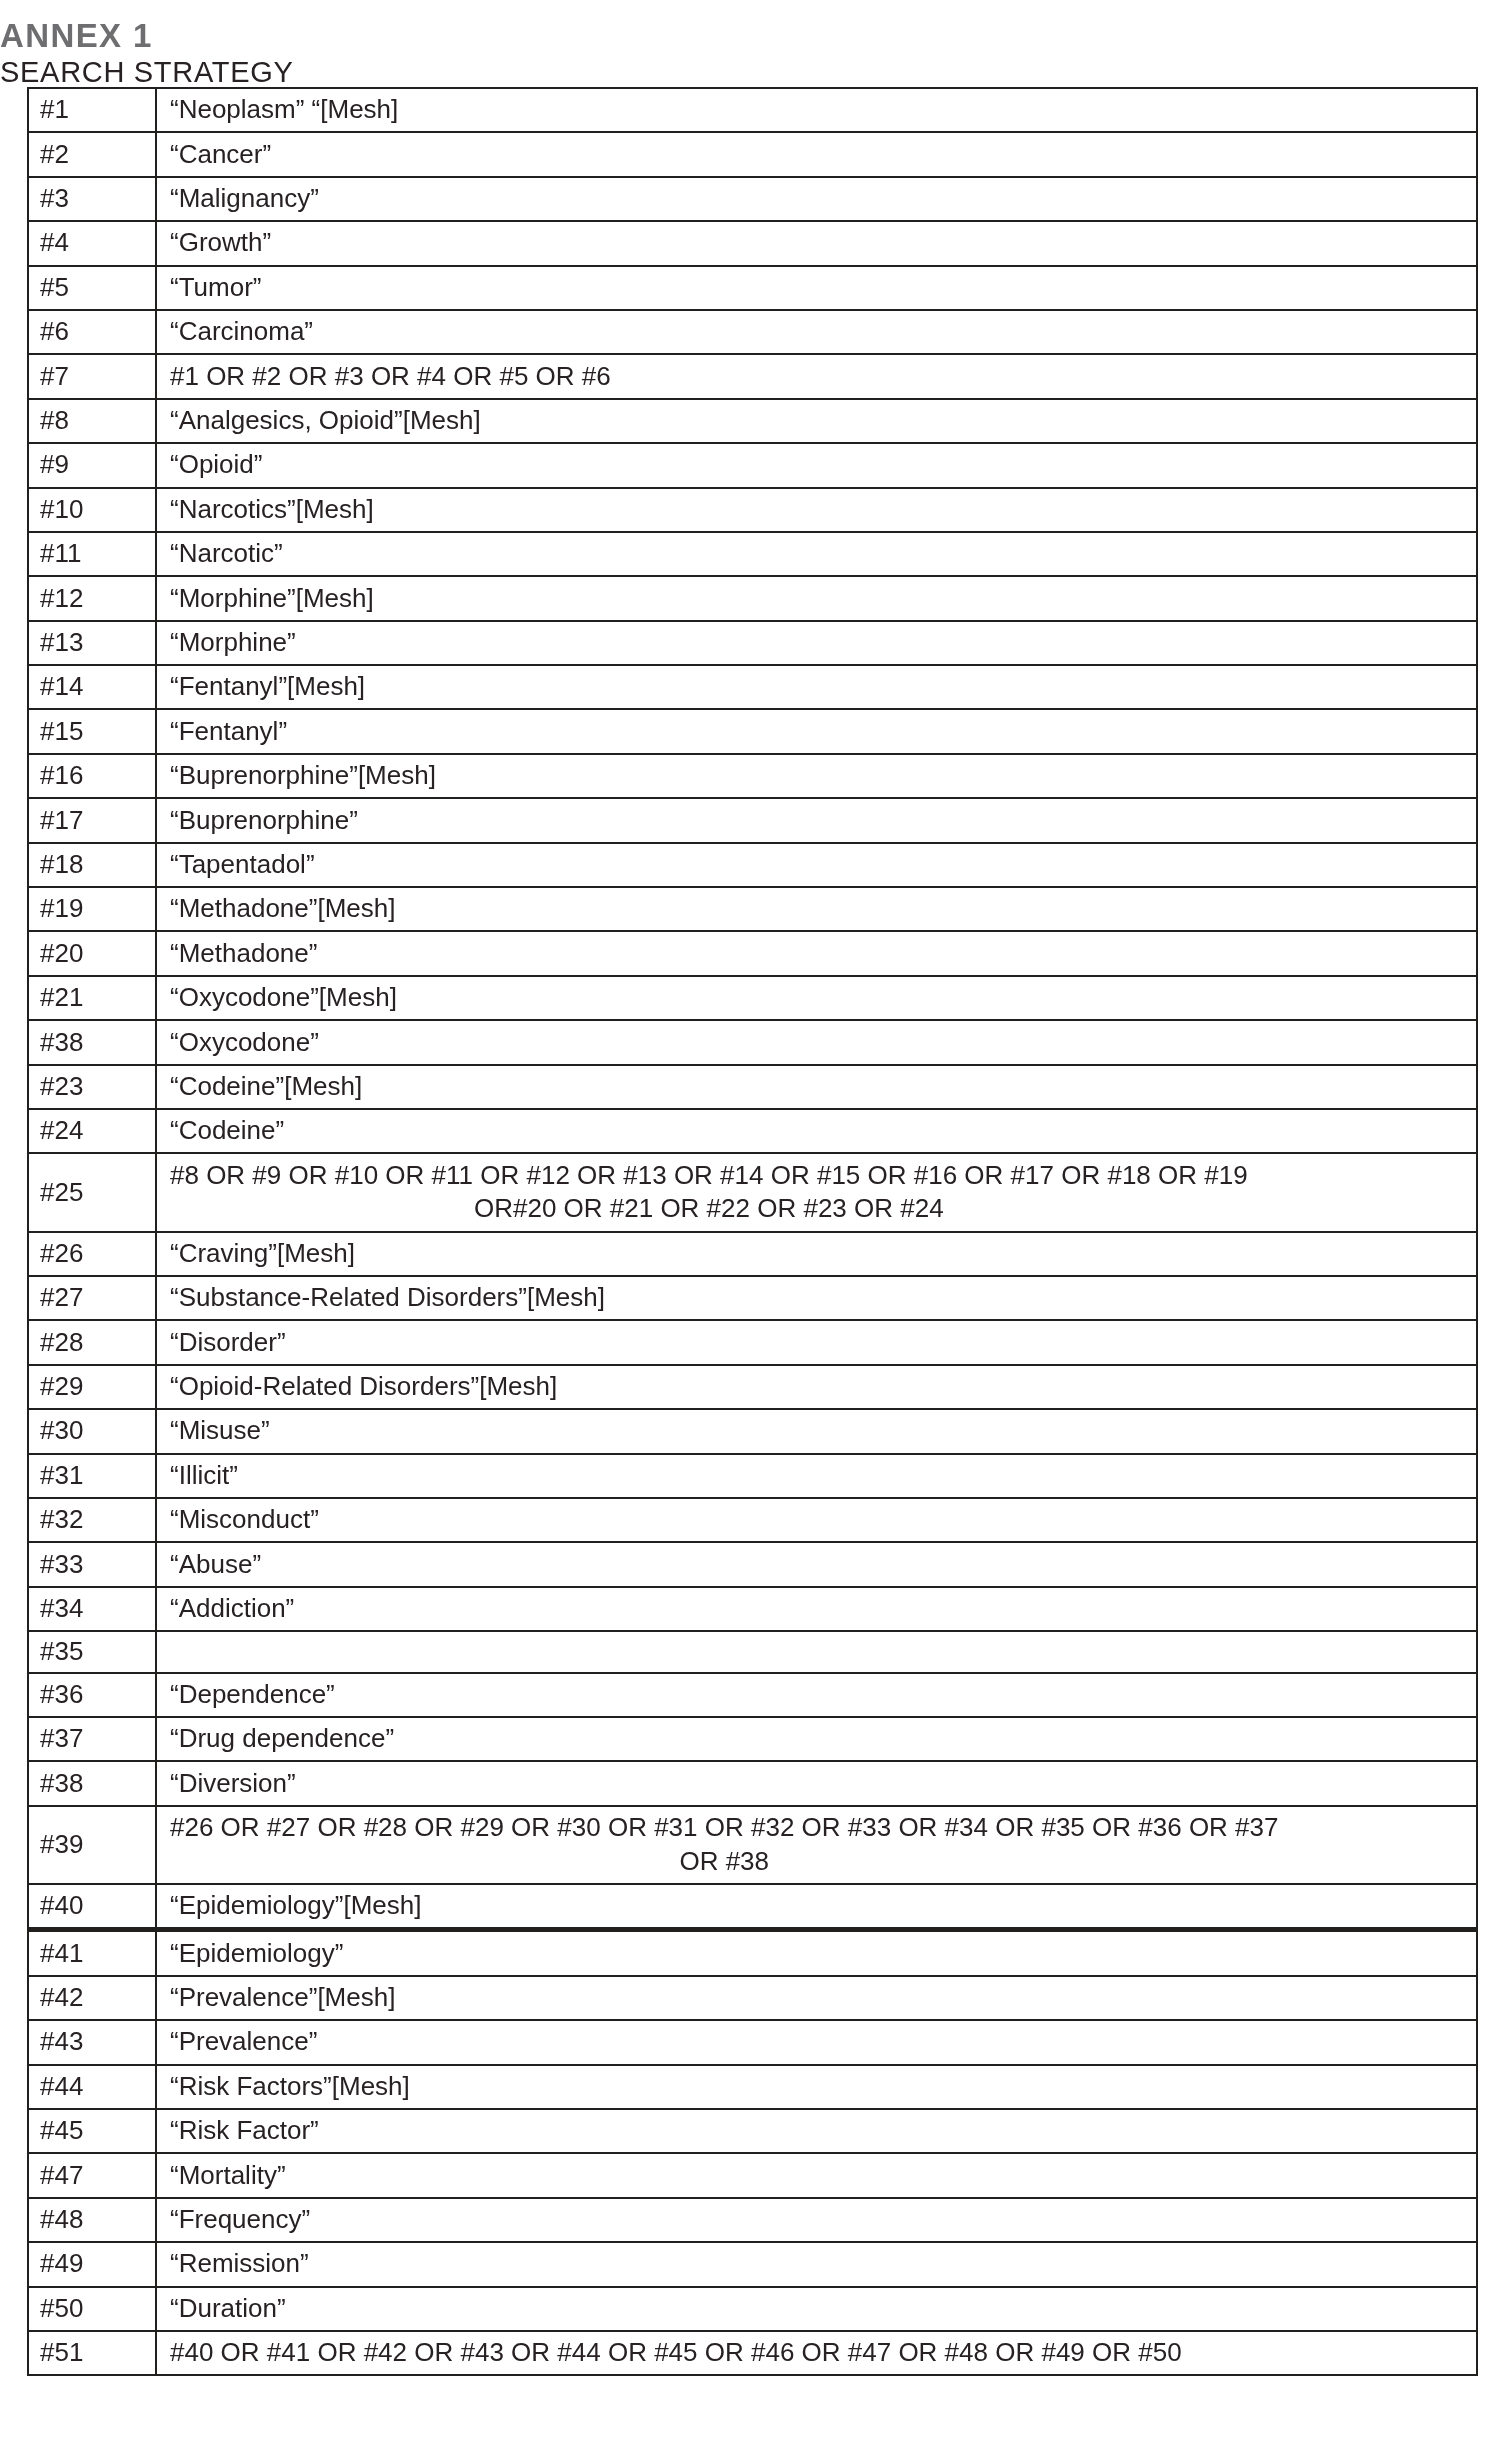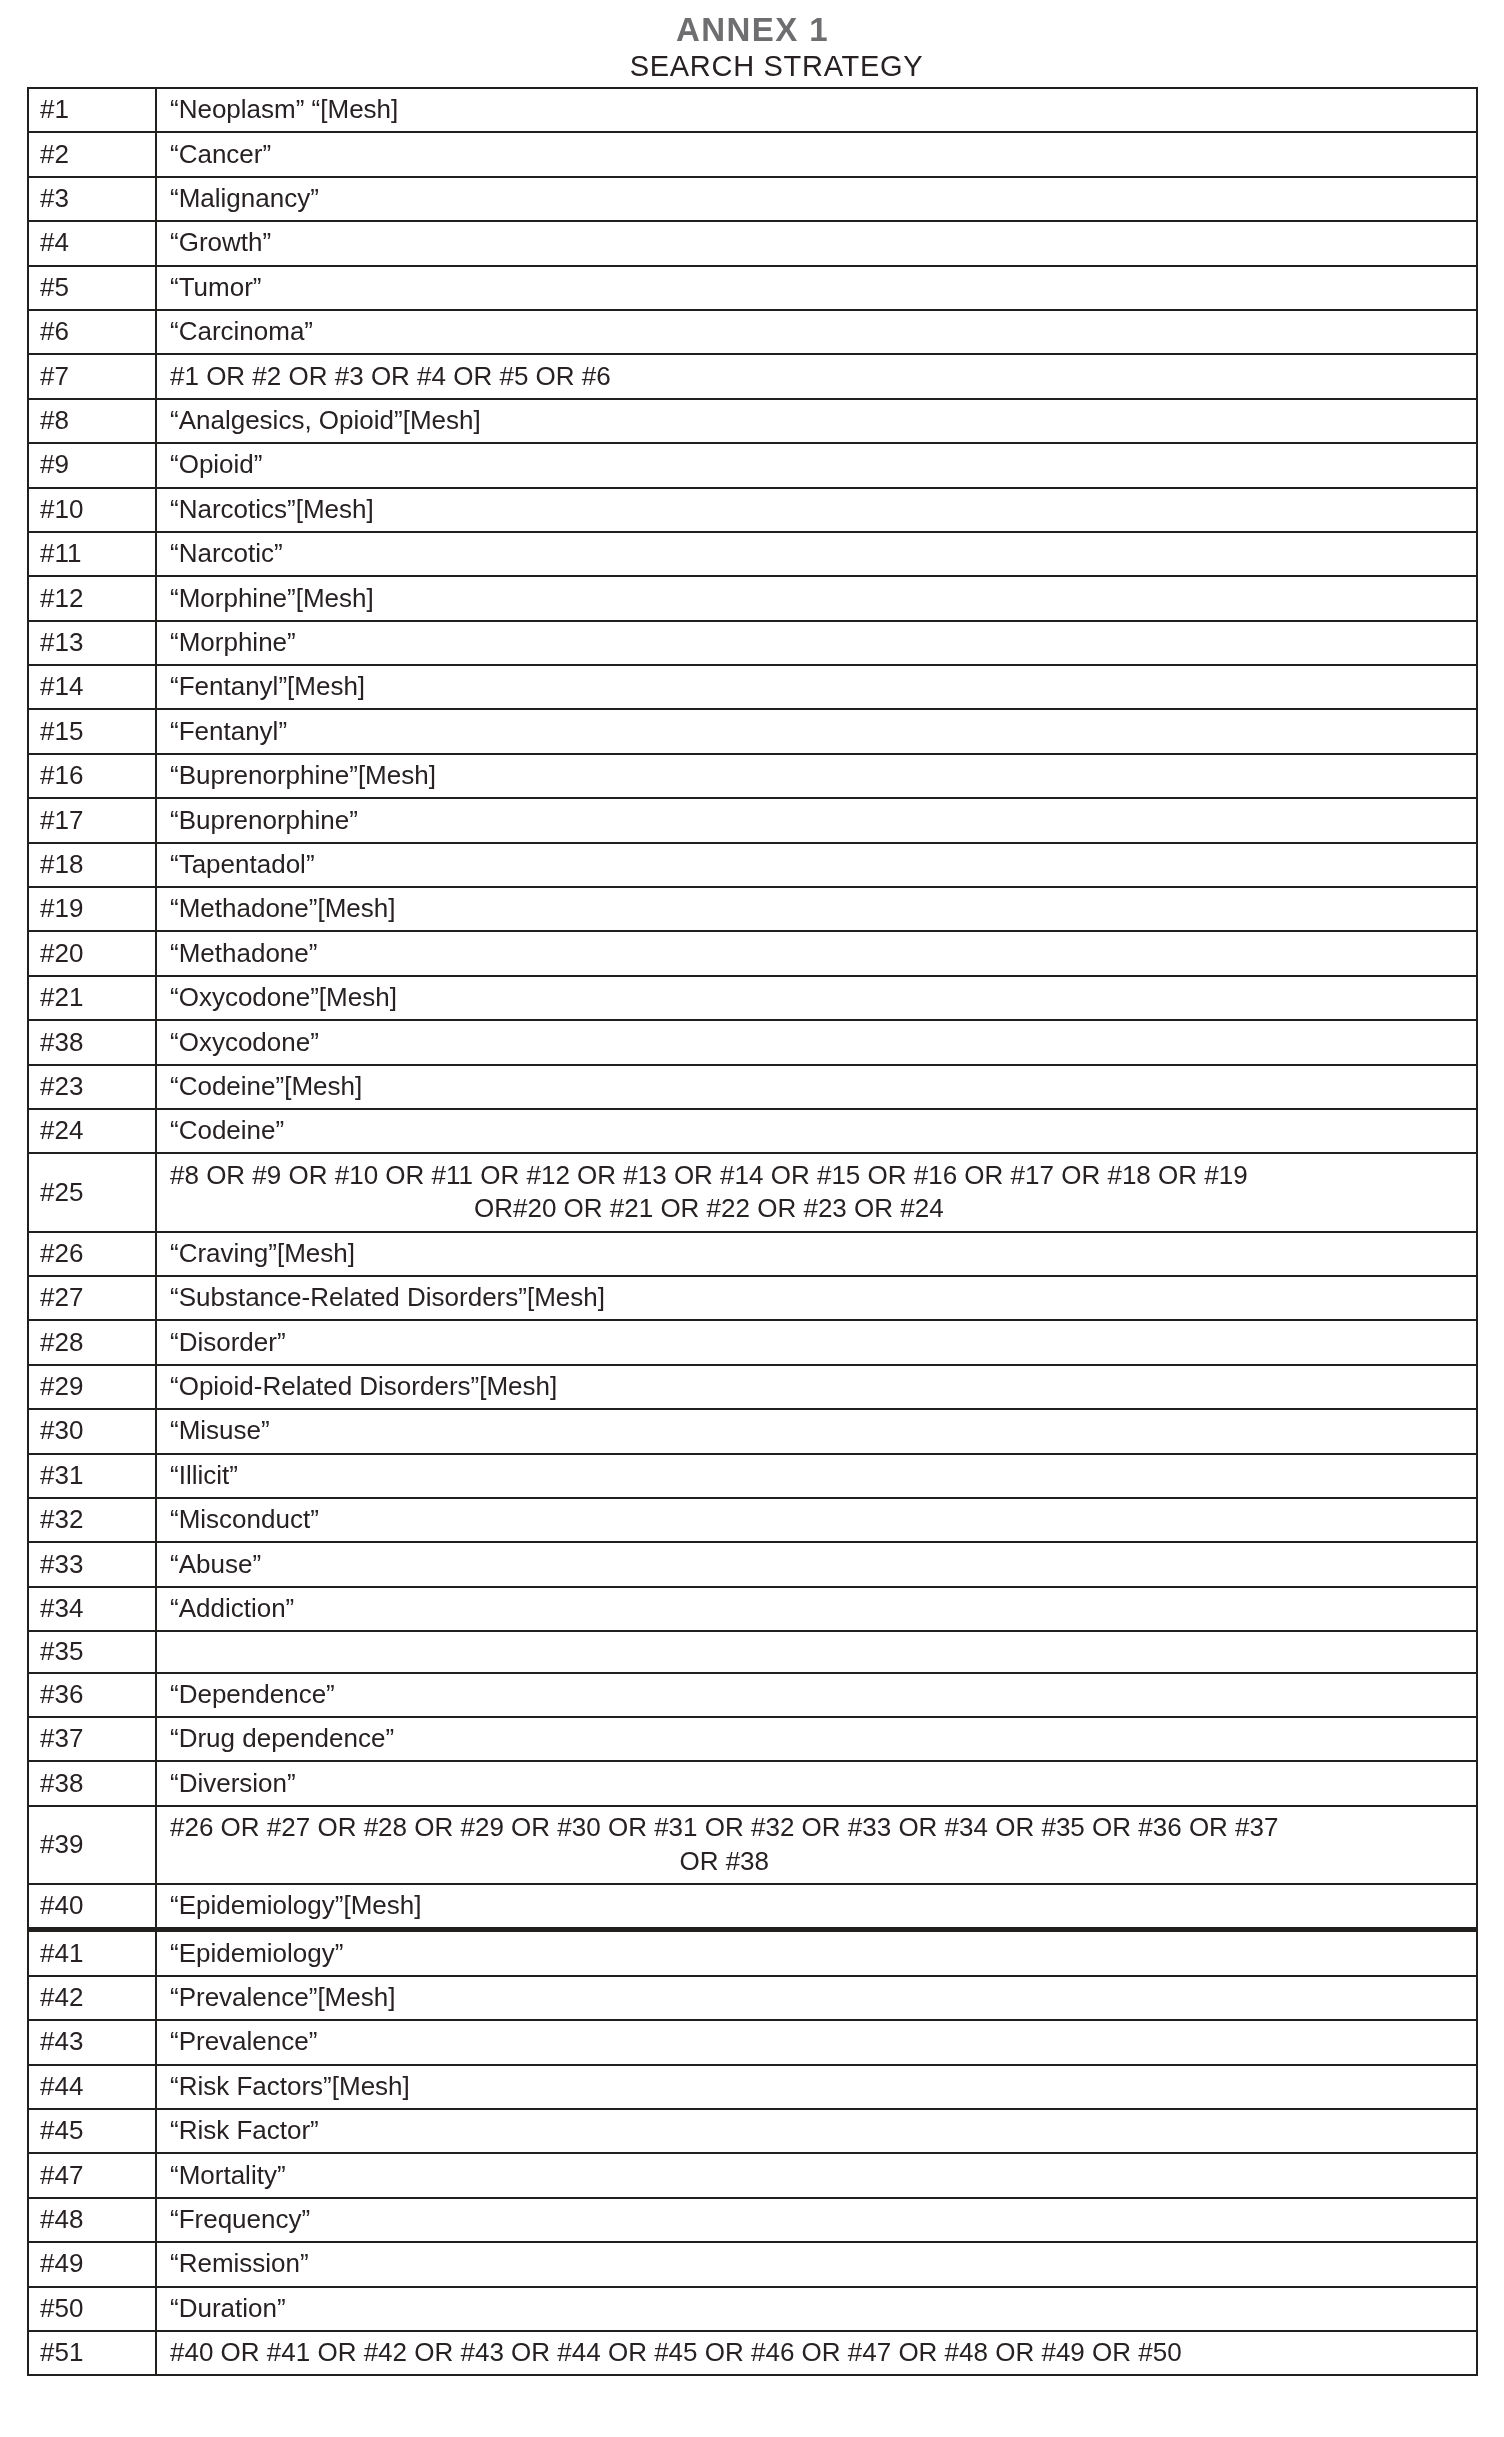--- a/index.html
+++ b/index.html
@@ -12,40 +12,38 @@
     width: 1505px;
     height: 2438px;
     background: #ffffff;
     font-family: "Liberation Sans", sans-serif;
     font-stretch: condensed;
     color: #272123;
     overflow: hidden;
   }
   .title-block {
     position: absolute;
-    top: 12px;
+    top: 18px;
     left: 0;
     width: 100%;
-    text-align: center;
   }
   .annex-title {
     font-size: 33px;
     font-weight: 700;
     letter-spacing: 1.4px;
     color: #6e6e71;
     line-height: 1.1;
   }
   .subtitle {
     font-size: 29px;
     font-weight: 400;
     letter-spacing: 0.7px;
     color: #272123;
     line-height: 1.15;
     margin-top: 2.2px;
-    padding-left: 48px;
   }
   .search-table {
     position: absolute;
     left: 27px;
     top: 87px;
     width: 1451px;
   }
   .tsection {
     border: 2.9px solid #221f1f;
     background: #ffffff;

